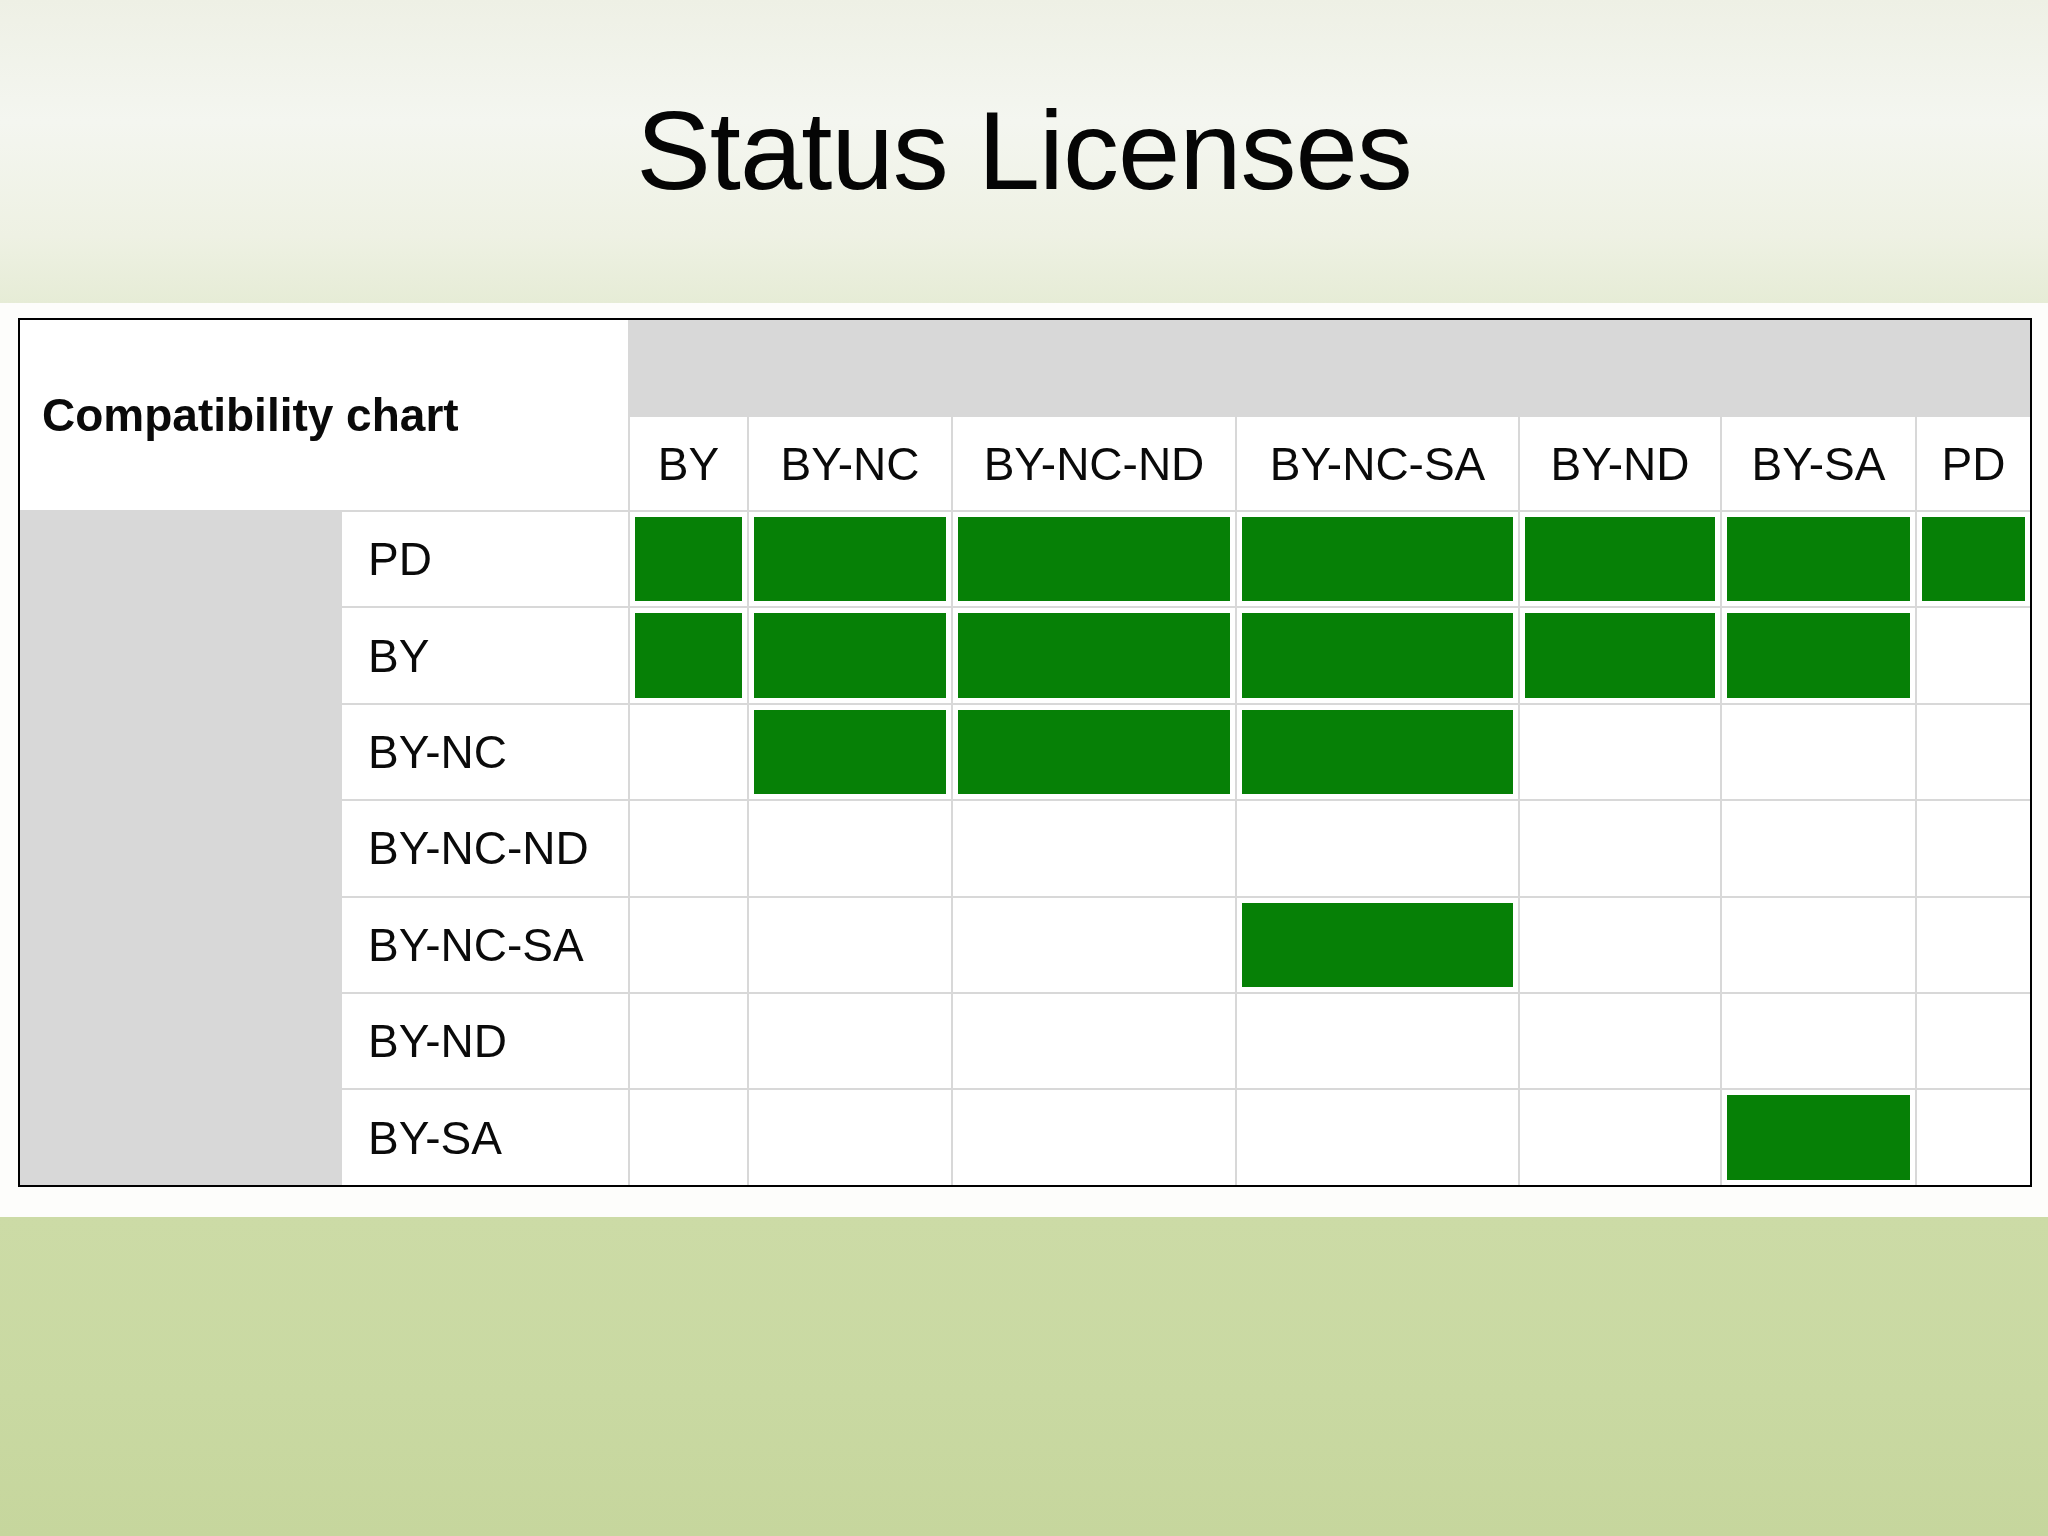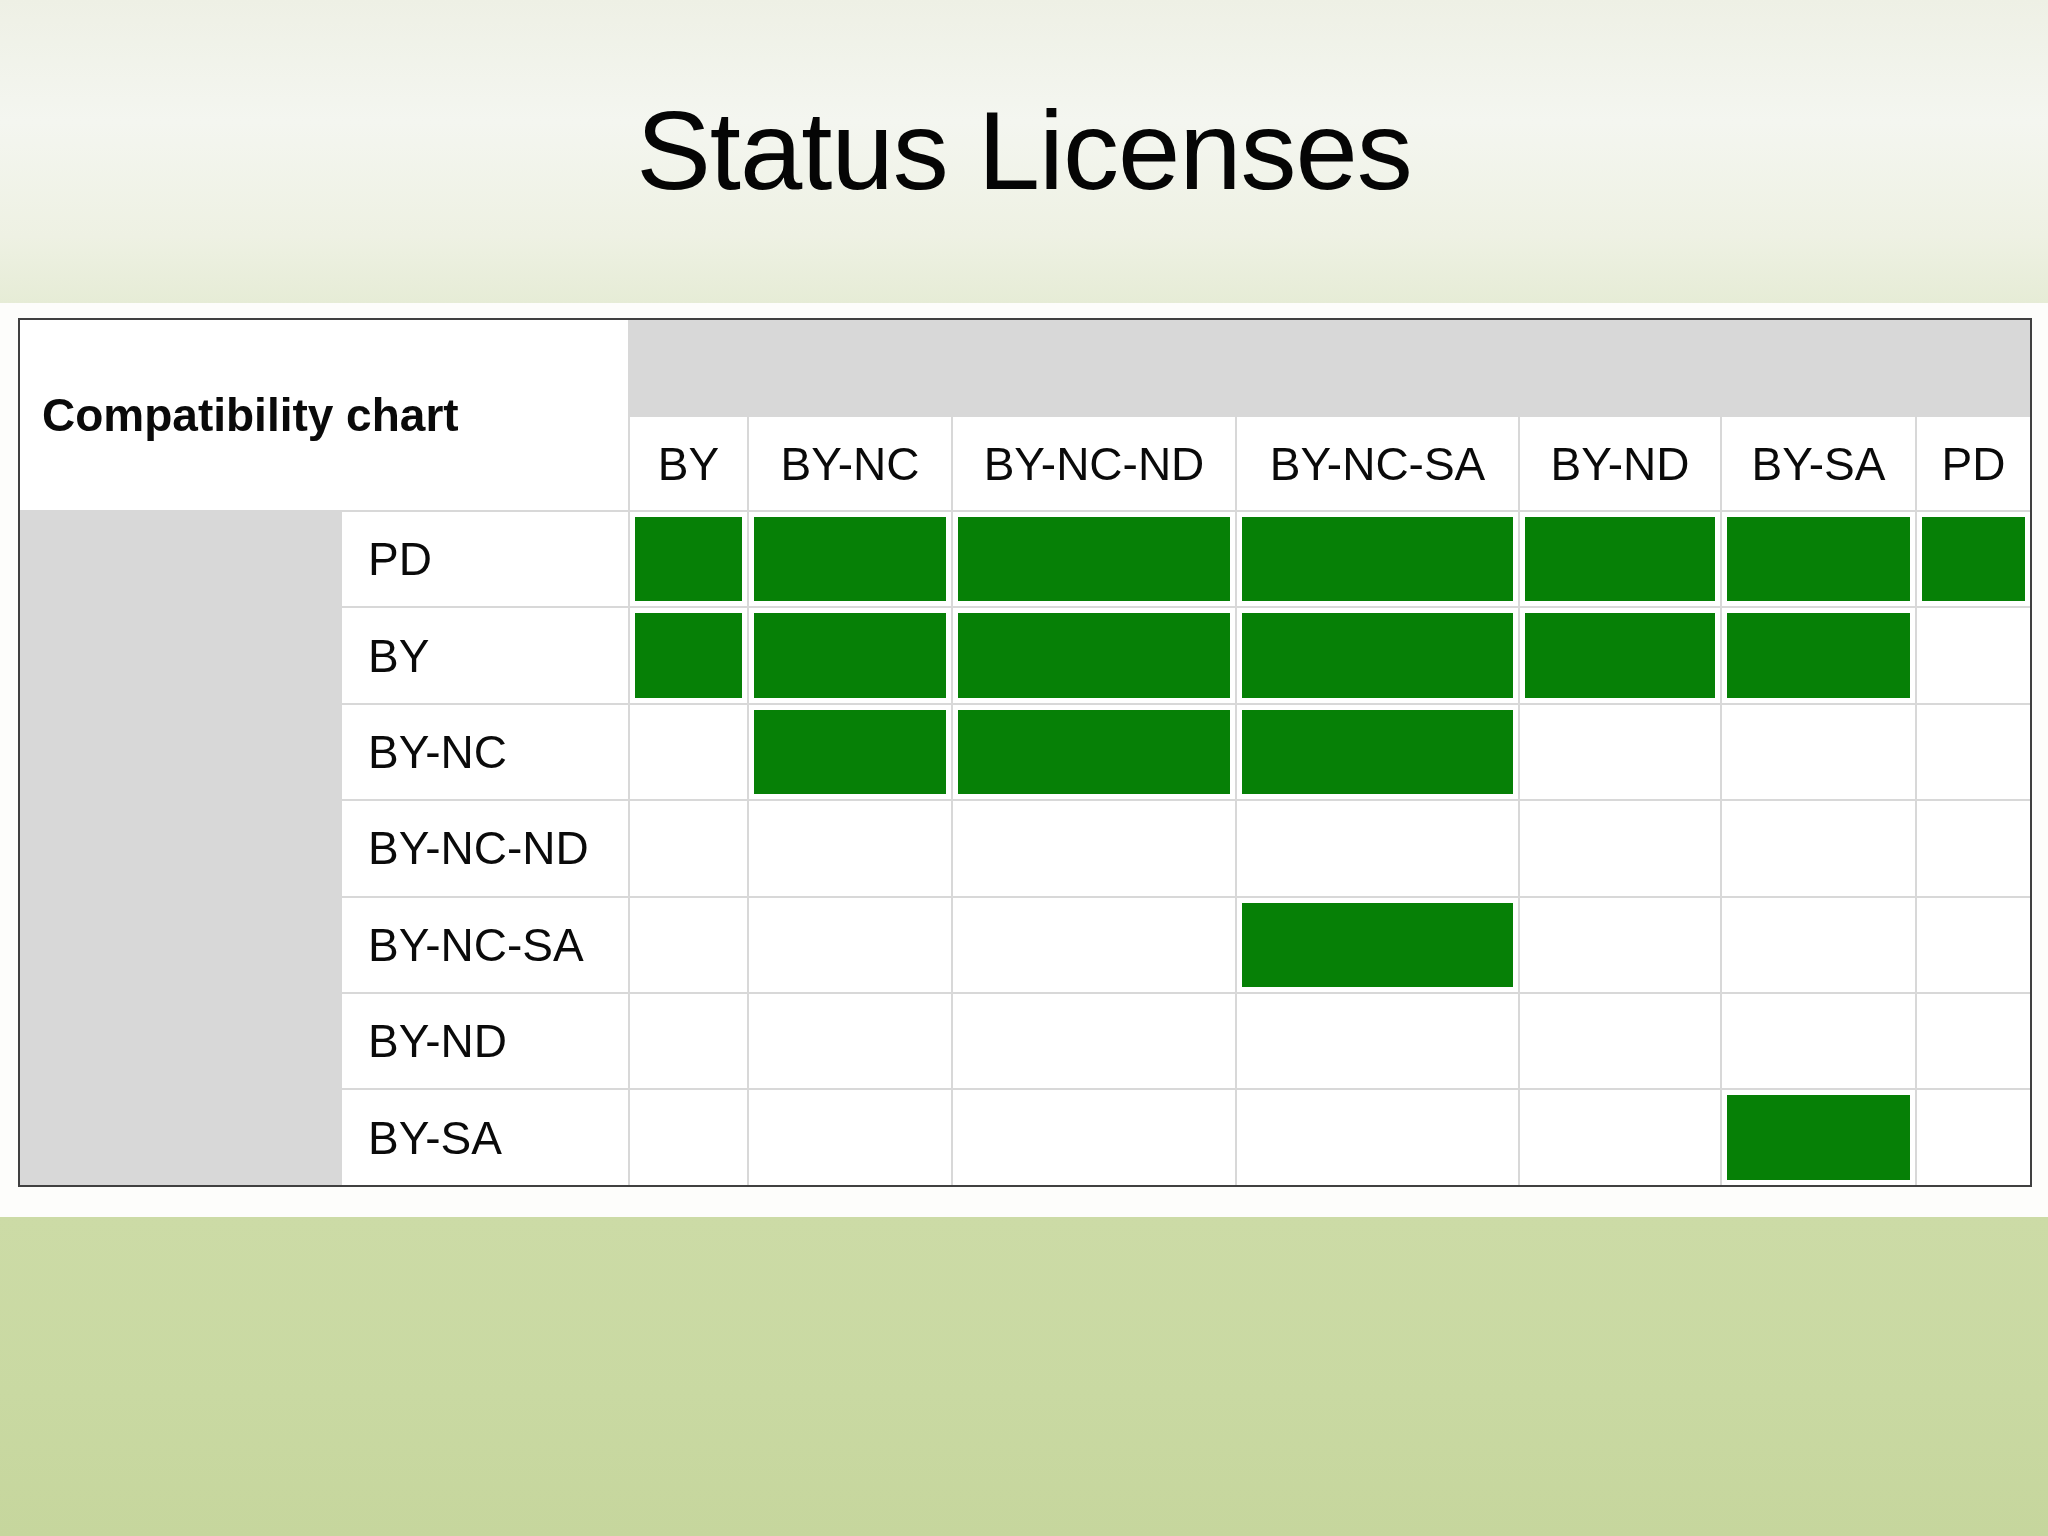--- a/index.html
+++ b/index.html
@@ -26,21 +26,21 @@
     position: absolute; left: 0; top: 0; width: 2048px; height: 300px;
     margin: 0;
     display: flex; align-items: center; justify-content: center;
     font-size: 112px; font-weight: 400; color: #050505;
     letter-spacing: -1px;
   }
   .ctable {
     position: absolute; left: 18px; top: 318px;
     width: 2014px; height: 869px;
     box-sizing: border-box;
-    border: 2px solid #404040;
+    border: 2px solid #000000;
     background: #d8d8d8;
     display: grid;
     grid-template-columns: 320px 286px 117px 202px 282px 281px 200px 193px 113px;
     grid-template-rows: 95px 93px repeat(7, 94.4px);
     gap: 2px;
   }
   .cell {
     background: #ffffff;
     display: flex; align-items: center;
     font-size: 46px; color: #0a0a0a;

